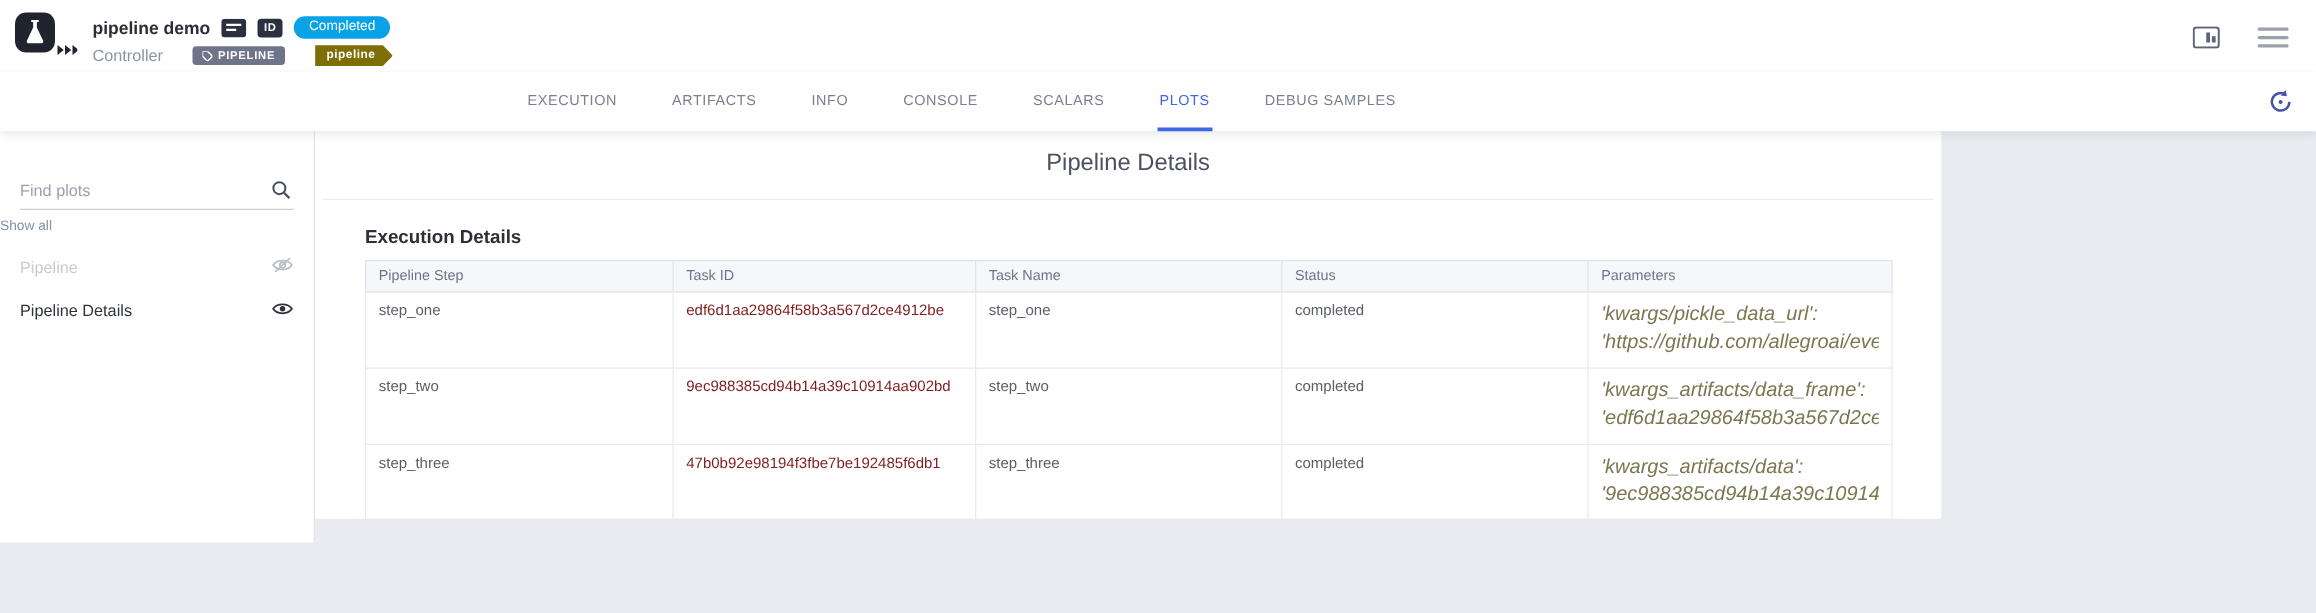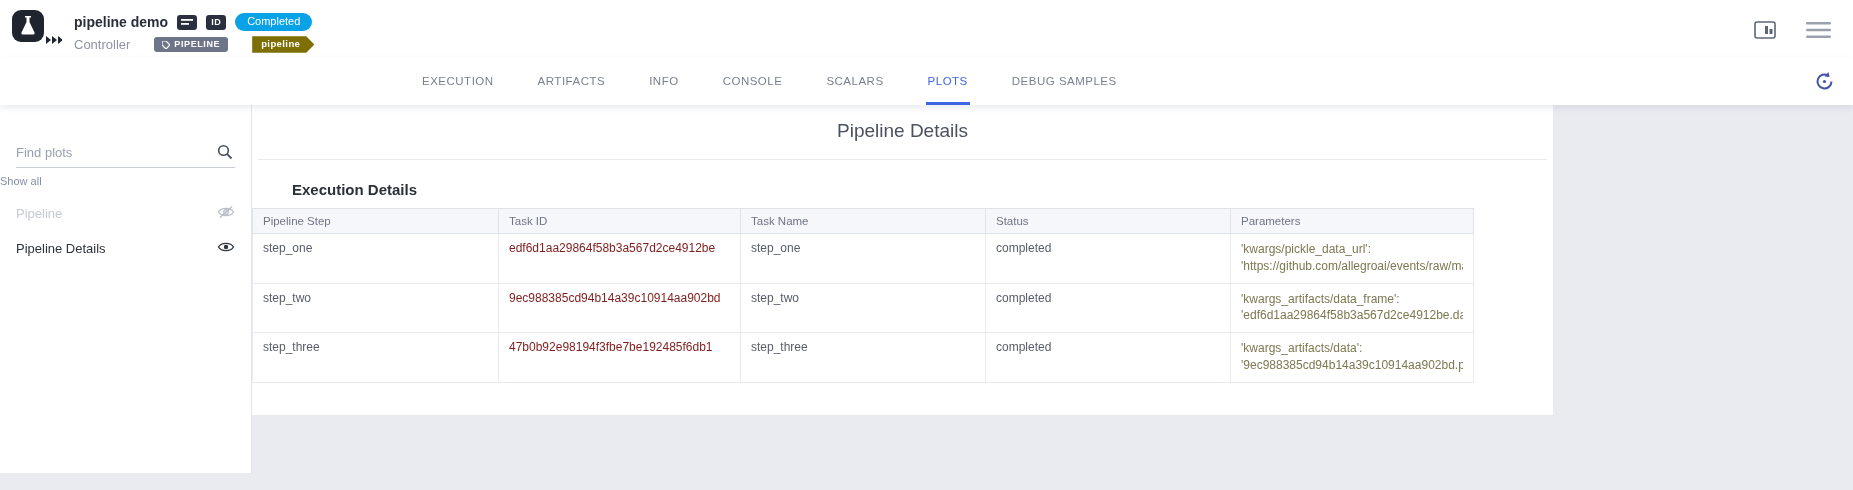--- a/index.html
+++ b/index.html
@@ -58,21 +58,21 @@
     font-size:11.5px; font-weight:normal; letter-spacing:.5px;
     color:#7a8090; border-bottom:3px solid transparent; padding:3px 2px 0;
     cursor:pointer; white-space:nowrap;
   }
   .tab.active { color:#3e66e5; border-bottom-color:#3e66e5; }
   .refresh-wrap { margin-left:auto; margin-right:18px; }
 
   
   .content { display:flex; height:385px; background:#e9ebf1; align-items:flex-start; }
   .sidebar {
-    width:252px; height:368px; background:#fff;
+    width:252px; height:329px; background:#fff;
     border-right:1px solid #e2e4ea; flex-shrink:0;
   }
   .search { position:relative; margin:36px 16px 0; }
   .search input {
     width:100%; border:none; outline:none; background:transparent;
     border-bottom:1px solid #c9cdd8;
     font-family:"Liberation Sans",sans-serif;
     font-size:13px; color:#30343e; padding:4px 26px 7px 0;
   }
   .search input::placeholder { color:#9aa0ae; }
@@ -91,32 +91,32 @@
 
   .main { flex:1; height:385px; }
   .card { width:1301px; height:310px; background:#ffffff; padding-top:15px; }
   .card-title {
     margin:0 0 17px; text-align:center;
     font-size:19px; font-weight:500; color:#4b5161;
   }
   .card-divider { border:none; border-top:1px solid #e8eaee; margin:0 6px; }
   .section-title { margin:21px 0 10px 40px; font-size:15px; font-weight:bold; color:#2b2f38; }
 
-  table.exec { border-collapse:collapse; width:1221px; table-layout:fixed; }
+  table.exec { border-collapse:collapse; margin-left:40px; width:1221px; table-layout:fixed; }
   table.exec th {
     background:#f6f7fa; color:#6f7585; font-weight:normal; font-size:11.5px;
     text-align:left; padding:6px 10px; border:1px solid #e0e3ea; cursor:pointer;
   }
   table.exec td {
     border:1px solid #e8eaef; vertical-align:top;
     padding:7px 10px 8px; font-size:12px; color:#585d68;
     height:39px; overflow:hidden;
   }
   table.exec td.link { color:#7f1d1d; cursor:pointer; }
-  table.exec td.params { color:#7c7750; font-size:12px; line-height:1.4; }
+  table.exec td.params { color:#7c7750; font-size:16px; line-height:1.4;font-style:italic; }
   .param-line { white-space:nowrap; overflow:hidden; }
 </style>
 </head>
 <body>
 
 <div class="header">
   <div class="header-left">
     <span class="logo">
       <svg width="52" height="42" viewBox="0 0 52 42">
         <rect x="2" y="2" width="32" height="32" rx="9" fill="#20242e"></rect>

